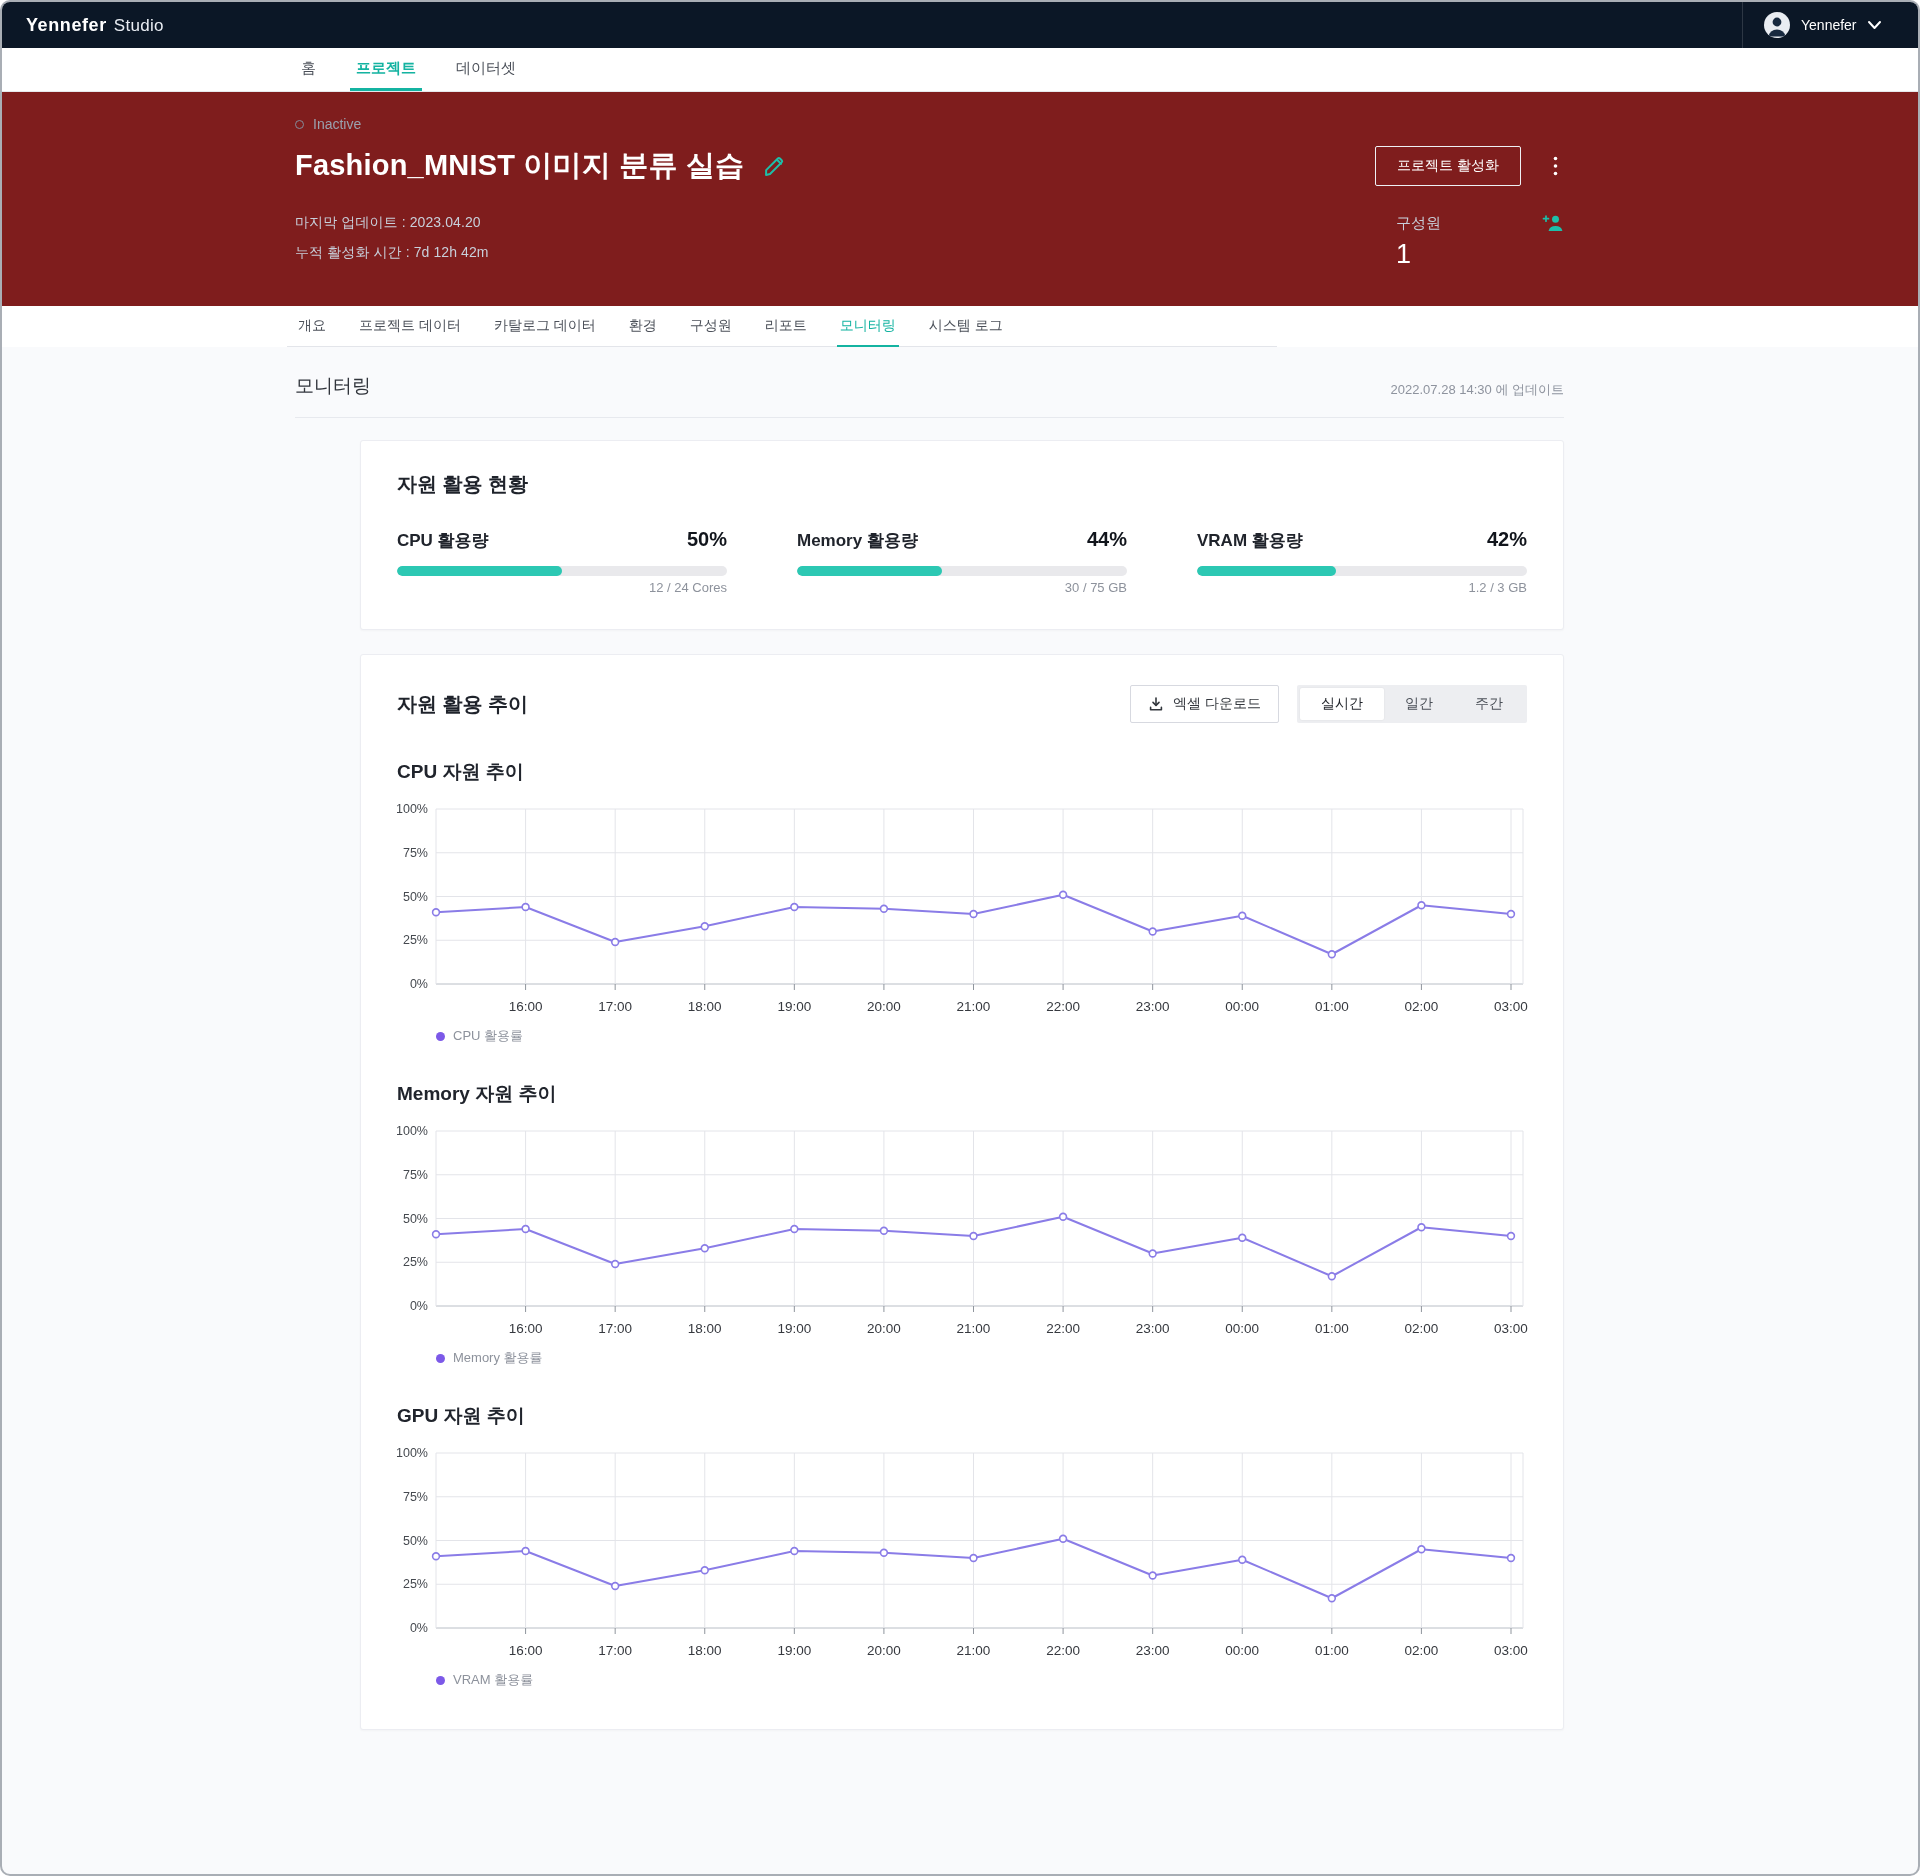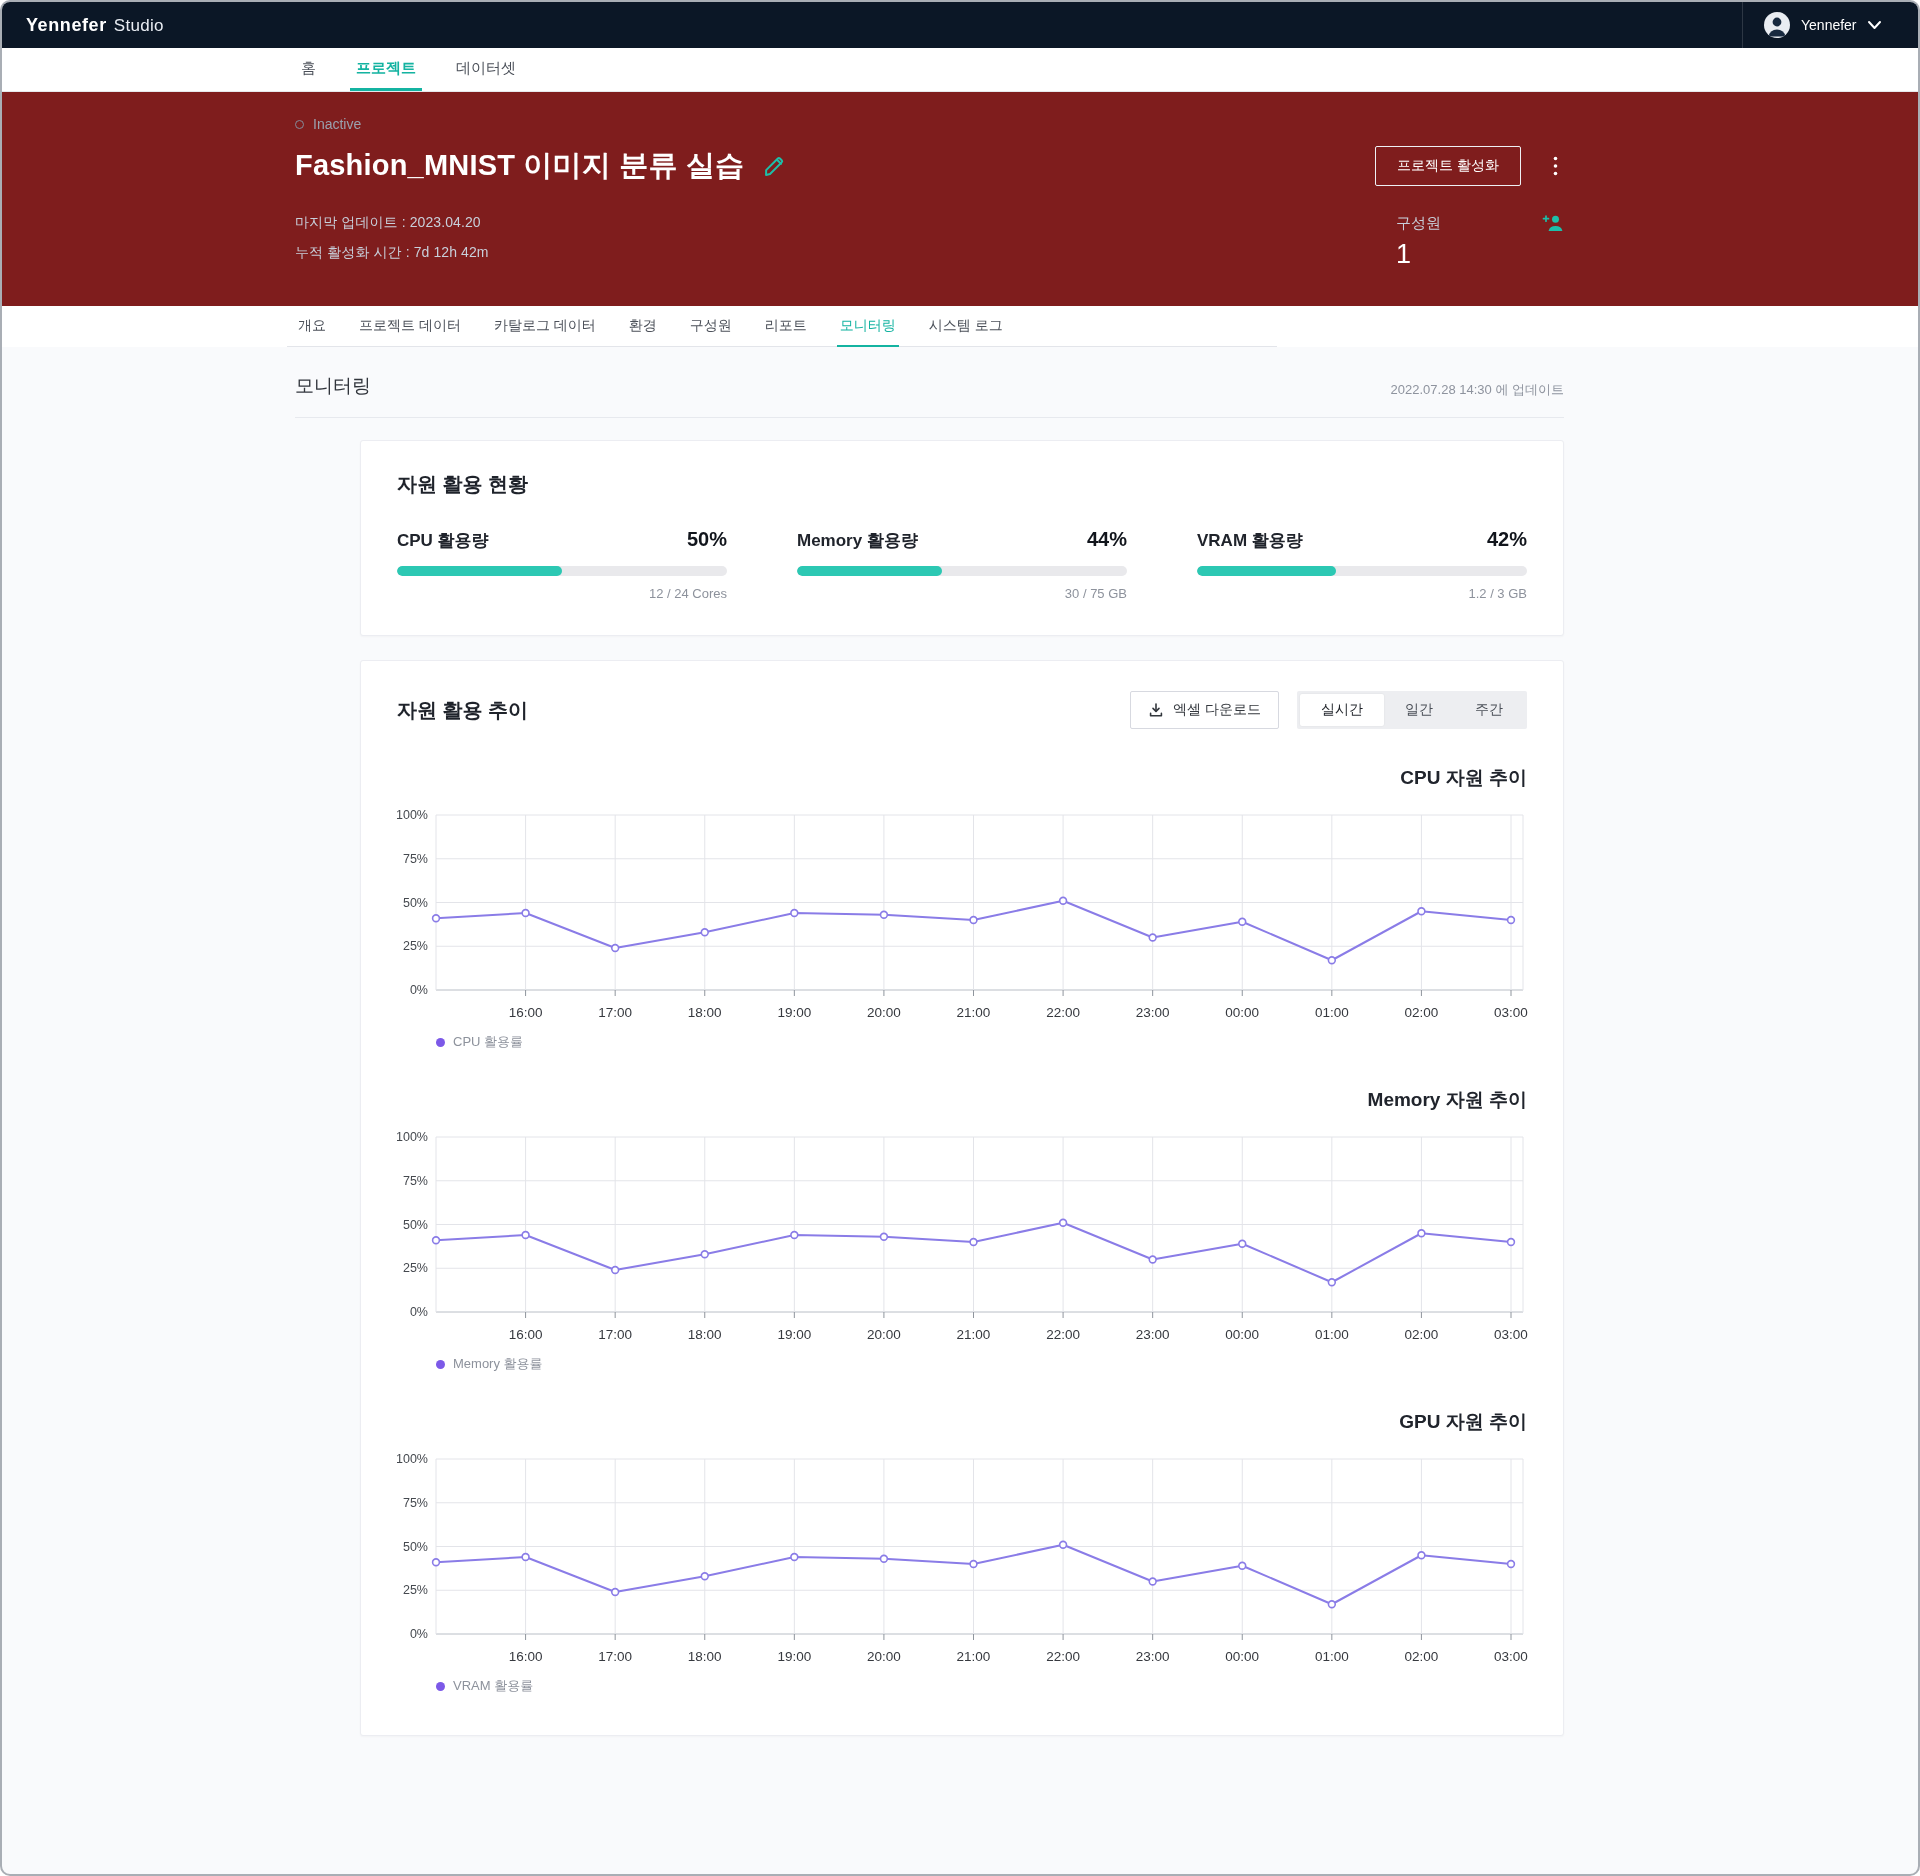--- a/index.html
+++ b/index.html
@@ -89,39 +89,39 @@
   .usage-card { margin-top: 22px; padding: 30px 36px 34px; }
   .card-title { font-size: 20px; font-weight: 700; color: #1f232b; }
 
   .meters { display: flex; justify-content: space-between; margin-top: 30px; }
   .meter { width: 330px; }
   .meter-head { display: flex; justify-content: space-between; align-items: baseline; margin-bottom: 14px; }
   .meter-label { font-size: 17px; font-weight: 700; color: #20242c; }
   .meter-value { font-size: 20px; font-weight: 700; color: #11151c; }
   .meter-track { height: 10px; border-radius: 5px; background: #e9e9ec; overflow: hidden; }
   .meter-fill { height: 100%; border-radius: 5px; background: #2cc8b3; }
-  .meter-caption { margin-top: 10px; text-align: right; font-size: 13px; color: #8d929c; }
+  .meter-caption { margin-top: 4px; text-align: right; font-size: 13px; color: #8d929c; }
 
   .trend-card { margin-top: 24px; padding: 30px 36px 40px; }
   .trend-head { display: flex; justify-content: space-between; align-items: center; }
   .trend-controls { display: flex; align-items: center; gap: 18px; }
   .excel-btn {
     display: flex; align-items: center; gap: 9px; background: #fff; border: 1px solid #d7d9e0;
     border-radius: 2px; padding: 0 17px; height: 38px; font-size: 14px; color: #33373d;
     cursor: pointer; font-family: inherit;
   }
   .segmented { display: flex; background: #edeef1; border-radius: 2px; padding: 3px; }
   .segmented .seg {
     border: none; background: transparent; padding: 7px 21px; font-size: 14px; color: #4a4f57;
     cursor: pointer; border-radius: 2px; font-family: inherit;
   }
   .segmented .seg.active { background: #fff; color: #1e2228; box-shadow: 0 0 2px rgba(0,0,0,.08); }
 
   .chart-block { margin-top: 36px; }
-  .chart-title { font-size: 19px; font-weight: 700; color: #20242c; margin-bottom: 16px; text-align: right; }
+  .chart-title { font-size: 19px; font-weight: 700; color: #20242c; margin-bottom: 16px; }
   .chart-holder { width: 1132px; }
   .legend { display: flex; align-items: center; gap: 8px; margin-top: 8px; padding-left: 39px; }
   .legend-dot { width: 9px; height: 9px; border-radius: 50%; background: #7c59e8; }
   .legend-label { font-size: 13px; color: #8d929c; }
 </style>
 </head>
 <body>
 
 <div class="frame">
 

